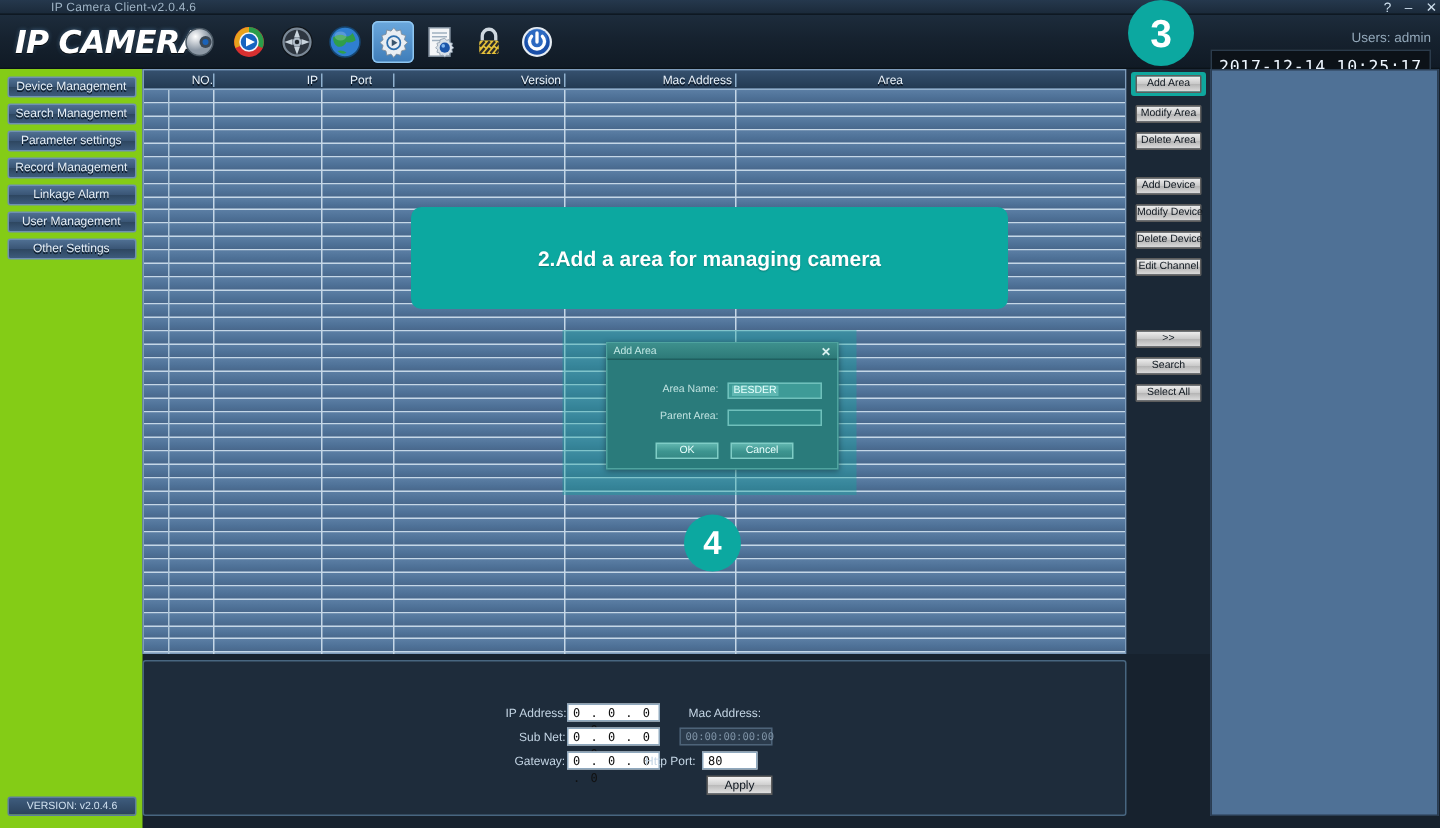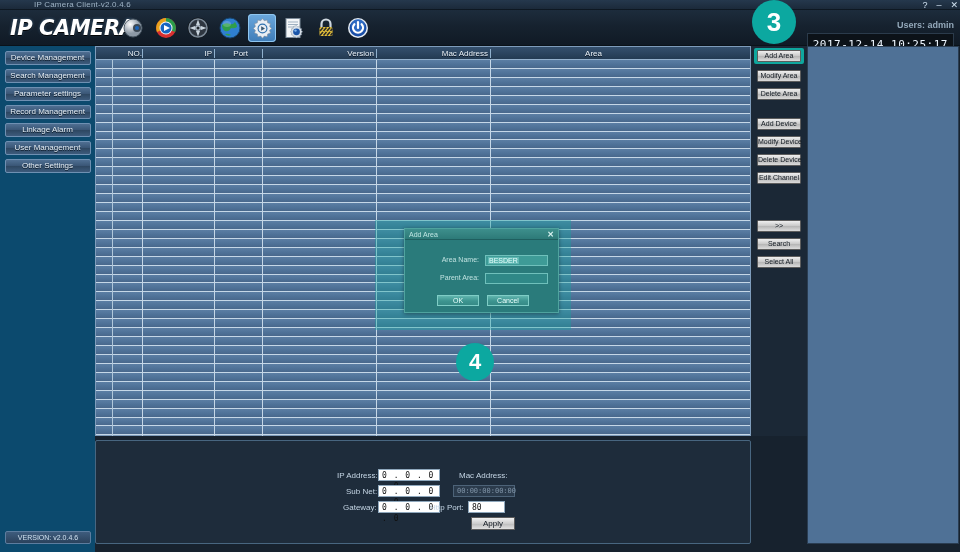--- a/index.html
+++ b/index.html
@@ -41,31 +41,31 @@
     width:28px;height:28px;border-radius:4px;display:flex;align-items:center;justify-content:center;
     cursor:pointer;
   }
   .tbicon.active{
     background:linear-gradient(to bottom,#6ba8dd,#3e7cb8);
     box-shadow:inset 0 0 0 1px #8fc6f0;
   }
   .tbicon svg{ display:block; }
 
   .hdr-right{ position:absolute; right:6px; top:10px; text-align:right;}
-  .users{ font-size:9px;color:#93a8ba; line-height:11px;font-weight:bold;}
+  .users{ font-size:9px;color:#93a8ba; line-height:11px;}
   .clock{
     margin-top:2px; background:#0c1218; border:1px solid #2b3b4b;
     color:#eef6ff; font-family:"DejaVu Sans Mono", monospace;
     font-size:11px; padding:4px 5px; letter-spacing:.5px;
   }
 
   
   .sidebar{
     position:absolute; left:0; top:46px; width:95px; height:506px;
-    background:#0c4a6e;
+    background:#84cc16;
   }
   .sbtn{
     width:86px;height:14px;margin:4px auto 0;display:block;
     background:linear-gradient(to bottom,#4f6f92 0%,#3a5676 48%,#2e4761 52%,#3d5b7c 100%);
     border:1px solid #6f90b2; border-radius:2px;
     color:#e6eff7; font-size:8px; line-height:12px; text-align:center;
     cursor:pointer; white-space:nowrap; overflow:hidden;
     text-shadow:0 1px 0 #0c1a28;
   }
   .sbtn:first-child{ margin-top:5px;}
@@ -426,20 +426,21 @@
 
     <div class="fld" style="left:363px;top:30px">Mac Address:</div>
     <div class="macbox" style="left:357px;top:44px;width:62px">00:00:00:00:00</div>
 
     <div class="fld" style="left:334px;top:62px">Http Port:</div>
     <div class="portbox" style="left:372px;top:60px;width:37px">80</div>
 
     <div class="applybtn" style="left:375px;top:76px">Apply</div>
   </div>
 
+  <div class="callout" style="left:274px;top:138px;width:398px;height:68px">2.Add a area for managing camera</div>
 
   <div class="dlg-glow"></div>
   <div class="dialog">
     <div class="dlg-title">
       <div class="t">Add Area</div>
       <div class="x">✕</div>
     </div>
     <div class="dlg-lbl" style="left:22px;top:27px;width:52px">Area Name:</div>
     <div class="dlg-input sel" style="left:80px;top:26px"><span>BESDER</span></div>
 

